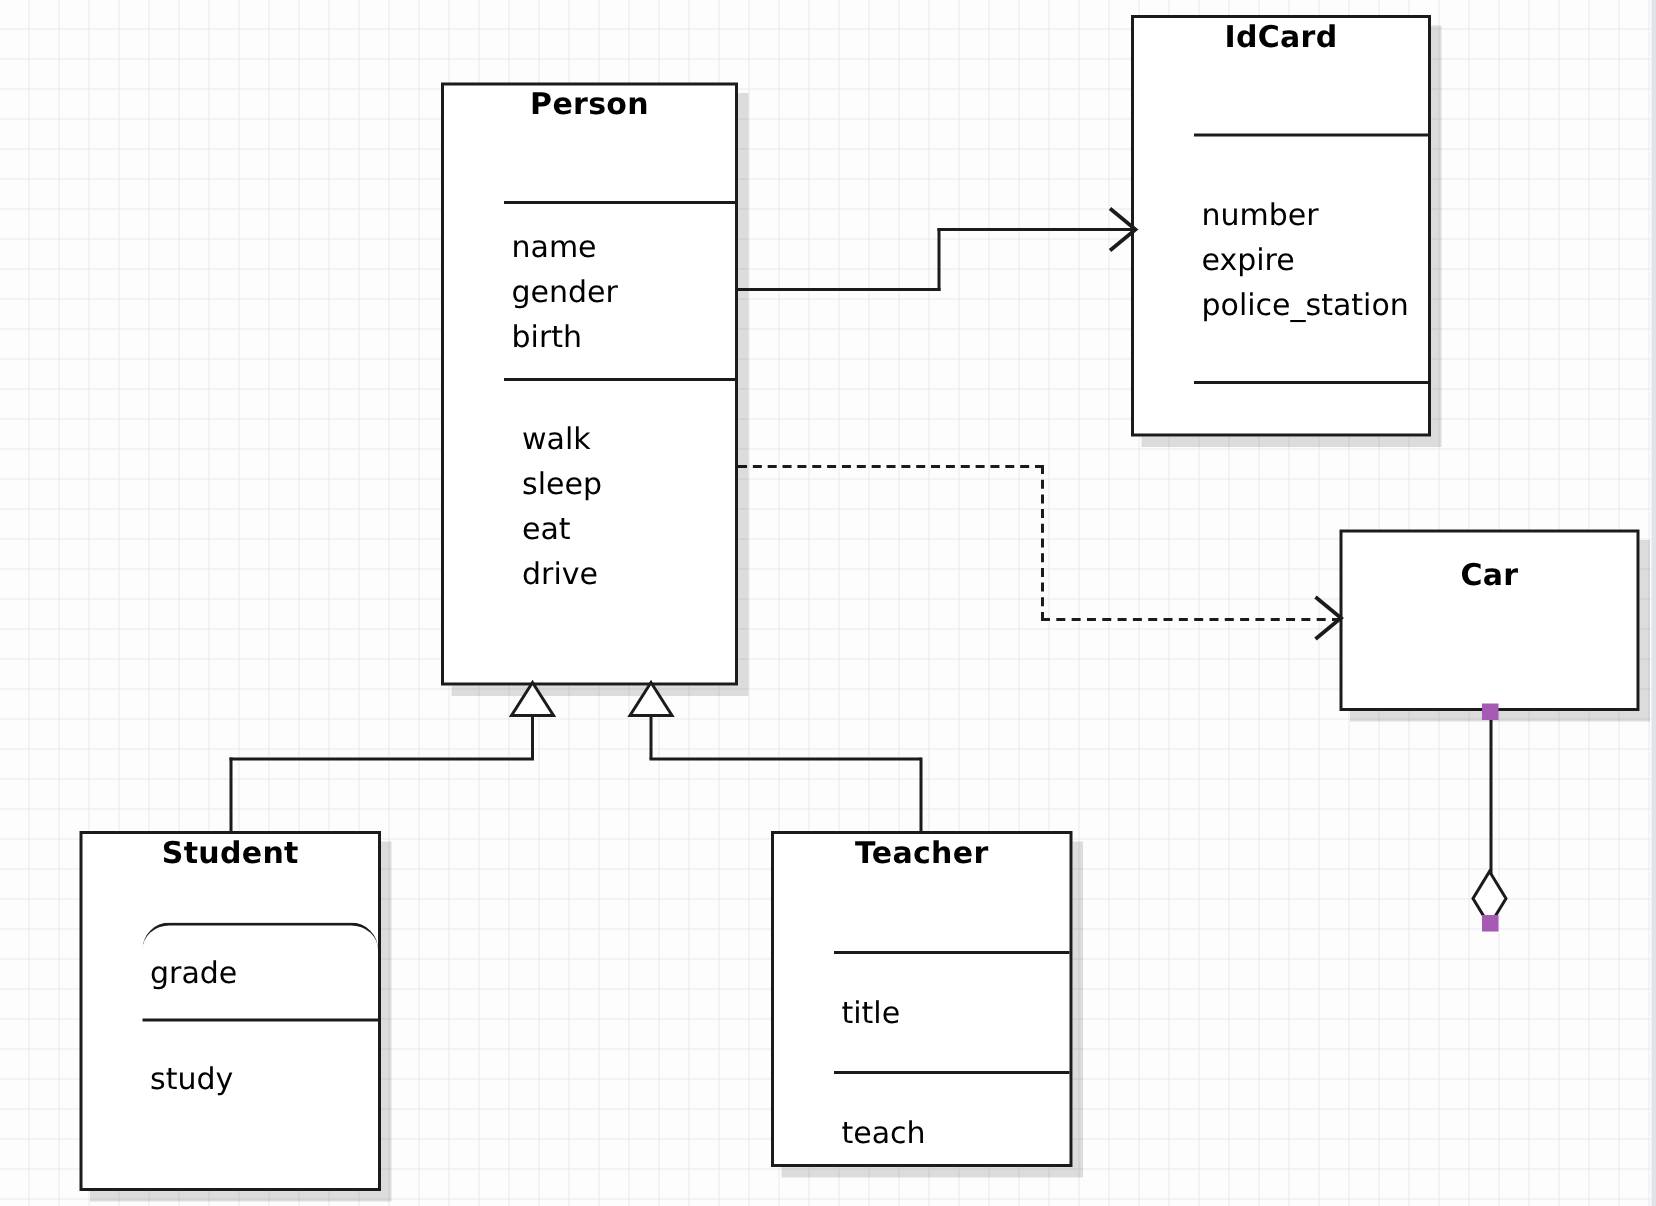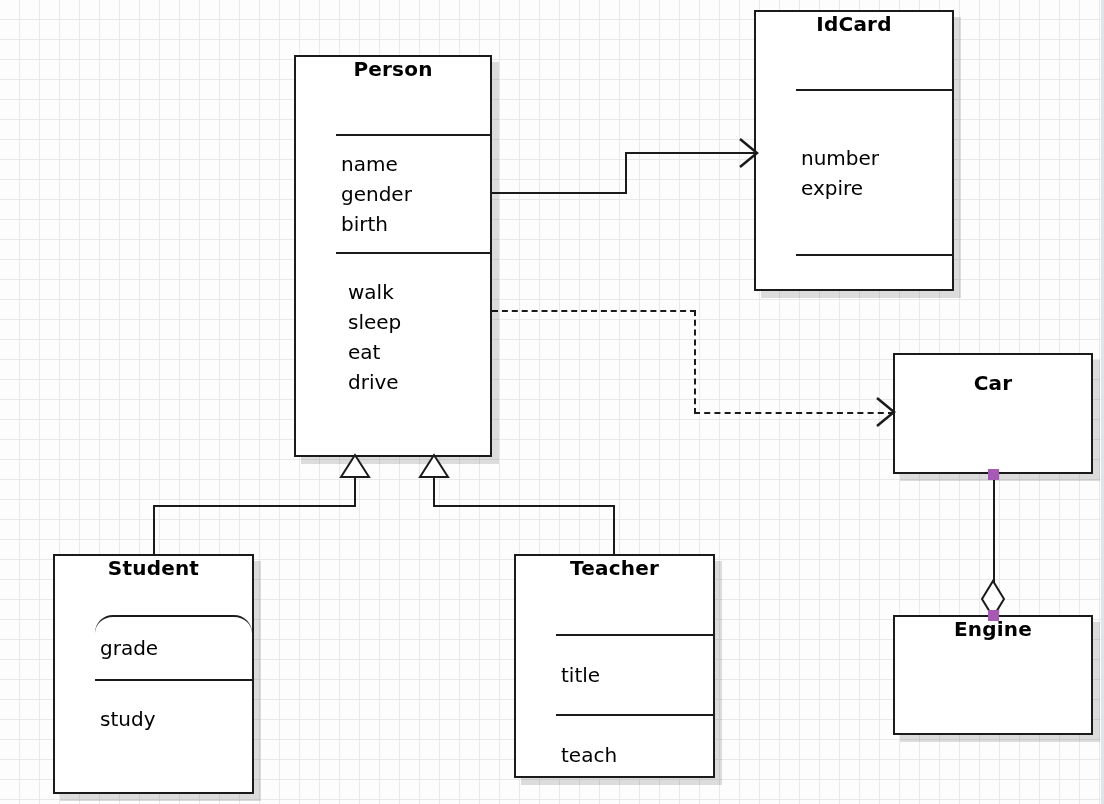--- a/index.html
+++ b/index.html
@@ -142,20 +142,21 @@
     </div>
   </div>
 
   <div class="uml-class" style="left:754px; top:10px; width:200px; height:281px;">
     <div class="compartment title-compartment" style="height:77px;">
       <span>IdCard</span>
     </div>
     <div class="compartment member-compartment" style="height:165px;">
       <div class="member">number</div>
       <div class="member">expire</div>
+      <div class="member">police_station</div>
     </div>
     <div class="compartment member-compartment empty-compartment" style="height:35px;"></div>
   </div>
 
   <div class="uml-class" style="left:53px; top:554px; width:201px; height:240px;">
     <div class="compartment title-compartment" style="height:59px;">
       <span>Student</span>
     </div>
     <div class="compartment member-compartment" style="height:64px;border-radius:18px;">
       <div class="member">grade</div>
@@ -176,25 +177,20 @@
       <div class="member">teach</div>
     </div>
   </div>
 
   <div class="uml-class" style="left:893px; top:353px; width:200px; height:121px;">
     <div class="compartment title-compartment" style="height:117px;margin-top:16px;">
       <span>Car</span>
     </div>
   </div>
 
-  <div class="uml-class" style="left:893px; top:615px; width:200px; height:120px;">
-    <div class="compartment title-compartment" style="height:116px;">
-      <span>Engine</span>
-    </div>
-  </div>
 
   <div class="conn conn-h" style="left:492px; top:192px; width:135px;"></div>
   <div class="conn conn-v" style="left:625px; top:152px; height:42px;"></div>
   <div class="conn conn-h" style="left:625px; top:152px; width:130px;"></div>
 
   <div class="conn-dash-h" style="left:492px; top:310px; width:204px;"></div>
   <div class="conn-dash-v" style="left:694px; top:310px; height:104px;"></div>
   <div class="conn-dash-h" style="left:694px; top:412px; width:200px;"></div>
 
   <div class="conn conn-v" style="left:354px; top:478px; height:28px;"></div>

